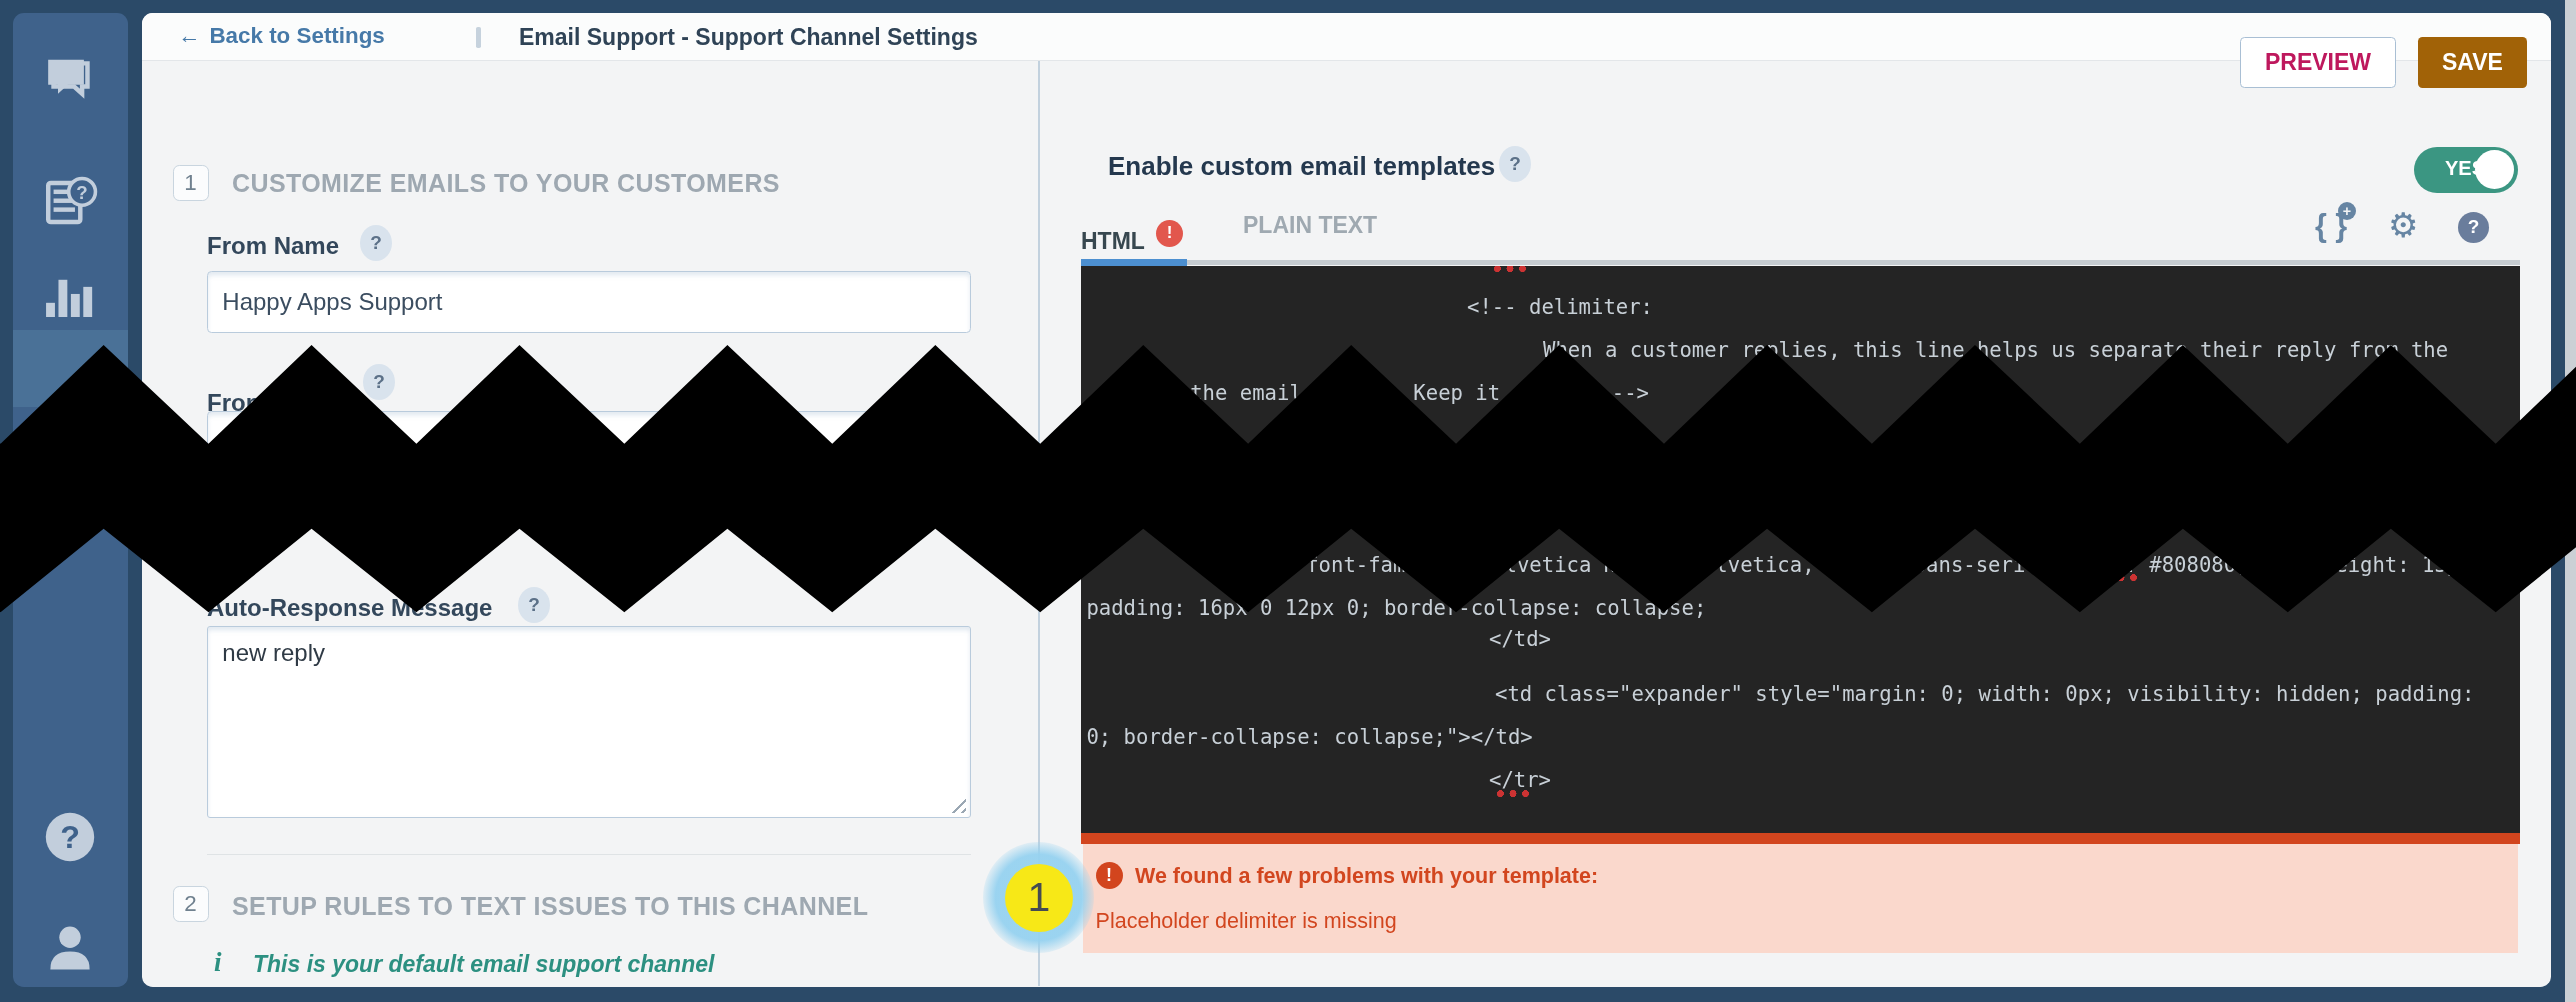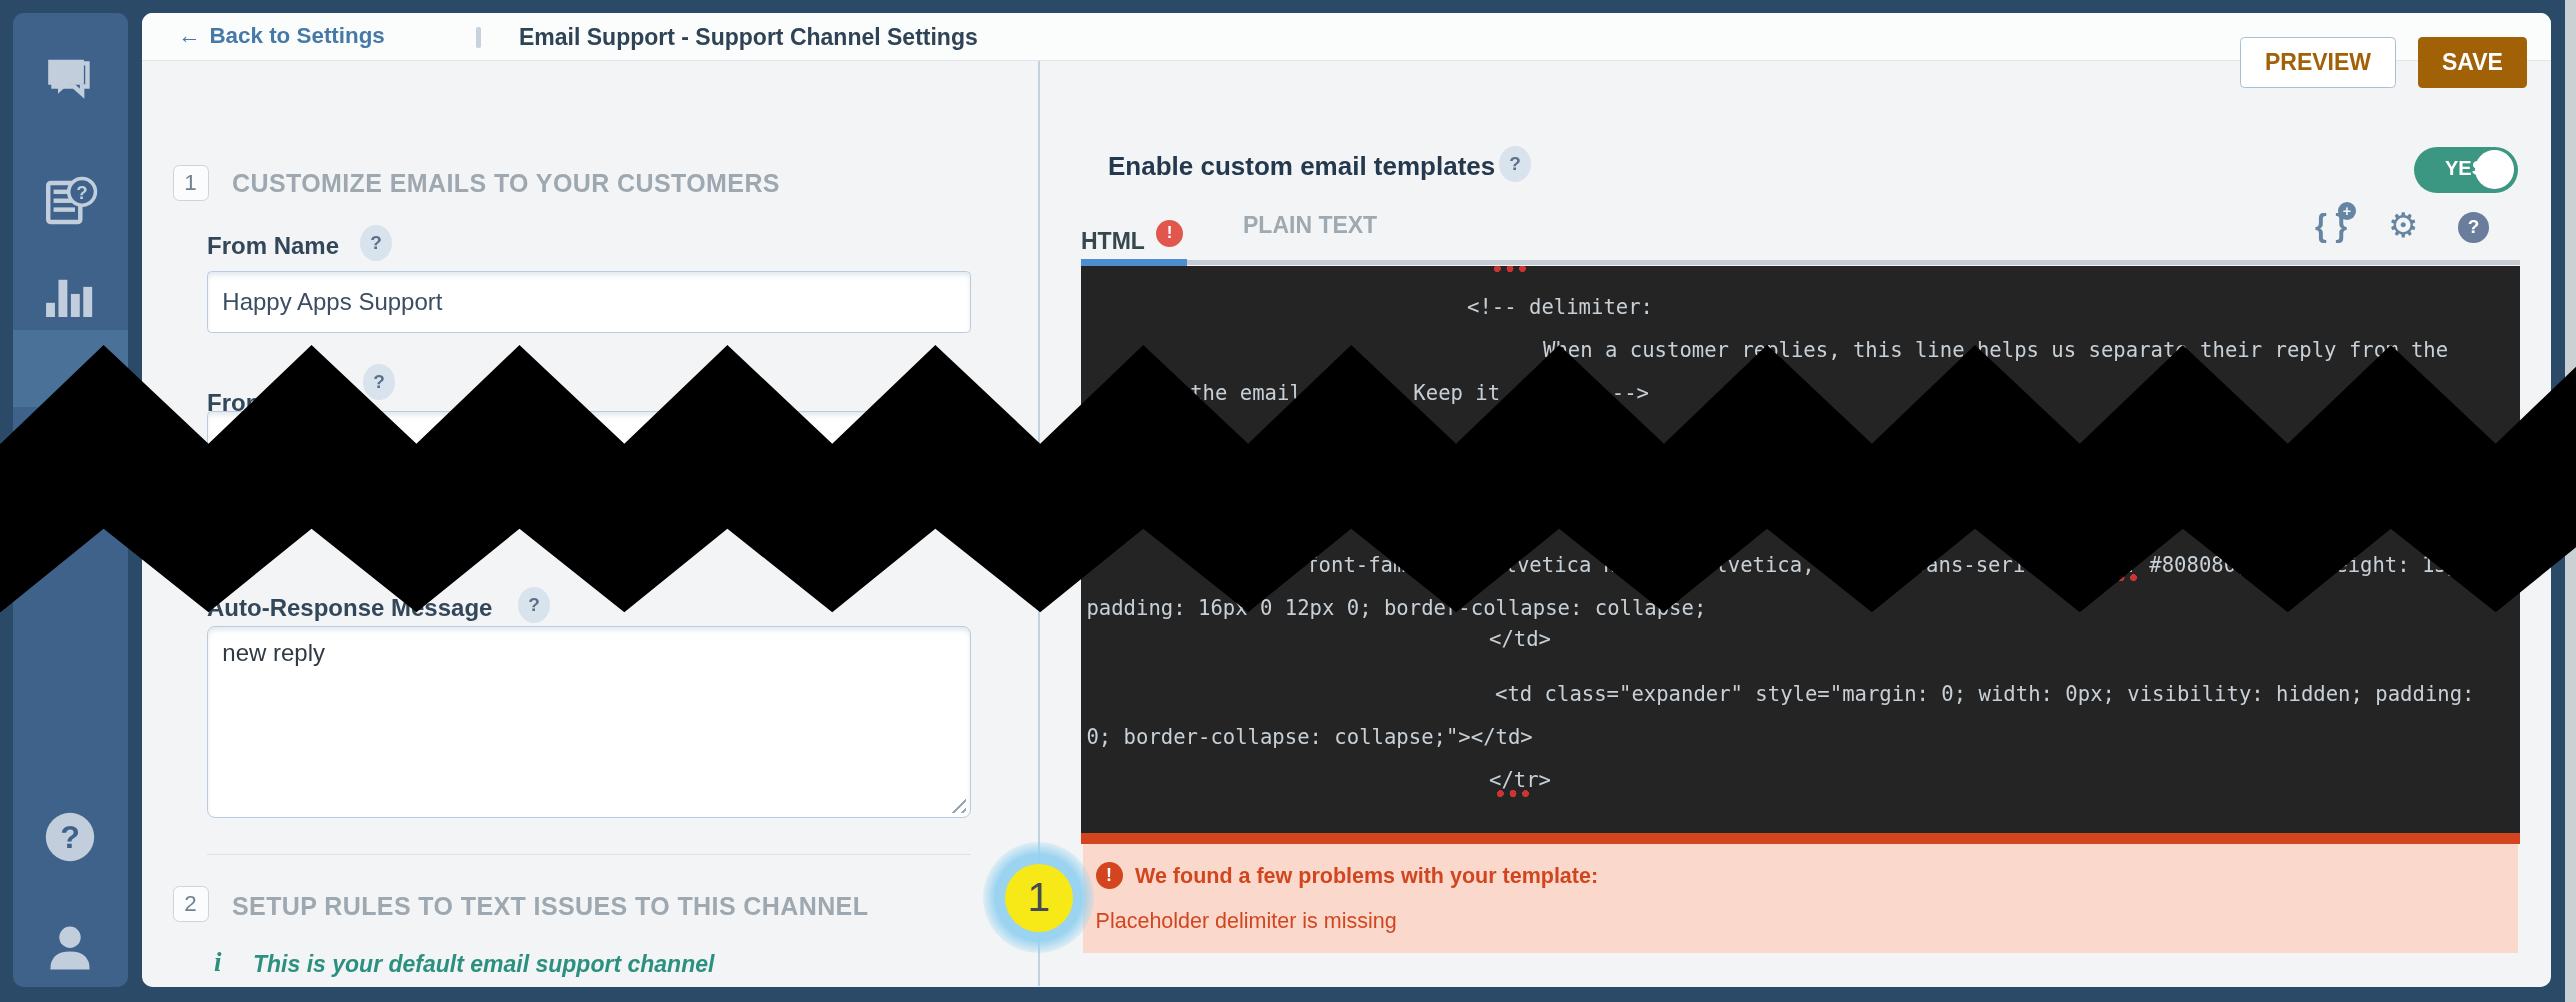--- a/index.html
+++ b/index.html
@@ -16,35 +16,35 @@
   .sidebar .hl{position:absolute;left:0;top:317px;width:115px;height:77px;background:#4A7197;}
   .side-ic{position:absolute;left:0;width:115px;display:flex;justify-content:center;cursor:pointer;}
 
   
   .card{left:142px;top:12.6px;width:2409px;height:974px;background:#F3F4F5;border-radius:10.8px;overflow:hidden;}
   .topbar{position:absolute;left:0;top:0;width:100%;height:48px;background:#FBFCFC;border-bottom:1.8px solid #E3E6E9;}
   .back{position:absolute;left:36px;top:10px;color:#4679A8;font-size:22.4px;font-weight:bold;cursor:pointer;display:flex;gap:9px;align-items:center;}
   .crumb-sep{position:absolute;left:334px;top:14.3px;width:4.5px;height:21.5px;background:#C6D2DD;border-radius:1.8px;}
   .pg-title{position:absolute;left:377px;top:11.7px;color:#2F4356;font-size:23px;font-weight:bold;}
   .btn-preview{position:absolute;left:2098px;top:24px;width:156px;height:51px;background:#FFFFFF;border:1.8px solid #A9BFD4;border-radius:4.5px;
-    color:#a16207;font-size:23px;font-weight:bold;display:flex;align-items:center;justify-content:center;cursor:pointer;}
+    color:#be185d;font-size:23px;font-weight:bold;display:flex;align-items:center;justify-content:center;cursor:pointer;}
   .btn-save{position:absolute;left:2276px;top:24px;width:109px;height:51px;border-radius:4.5px;
     color:#fff;font-size:23px;font-weight:bold;display:flex;align-items:center;justify-content:center;cursor:pointer;}
   .vdiv{position:absolute;left:896px;top:48px;width:1.8px;height:925px;background:#C2D1DE;}
 
   
   .sec-num{position:absolute;width:36px;height:36px;border:1.8px solid #C9D5DF;border-radius:6.3px;background:#FBFCFD;
     color:#70818F;font-size:22.4px;display:flex;align-items:center;justify-content:center;}
   .sec-title{position:absolute;color:#9EA8B1;font-size:25px;font-weight:bold;letter-spacing:0.4px;}
   .f-label{position:absolute;color:#33475B;font-size:24px;font-weight:bold;}
   .q-badge{position:absolute;width:32px;height:36px;border-radius:50%;background:#D9E3ED;color:#5C7188;
     font-size:19px;font-weight:bold;display:flex;align-items:center;justify-content:center;cursor:pointer;}
   .inp{position:absolute;background:#fff;border:1.8px solid #B9CBDC;border-radius:4.5px;
     box-shadow:inset 0 3.6px 4.5px rgba(176,195,214,.35);color:#3B4D60;font-size:24px;padding:0 14.3px;display:flex;align-items:center;}
-  .tarea{position:absolute;background:#fff;border:1.8px solid #B9CBDC;border-radius:8px;
+  .tarea{position:absolute;background:#fff;border:1.8px solid #B9CBDC;border-radius:3px;
     box-shadow:inset 0 3.6px 4.5px rgba(176,195,214,.35);color:#2F3A45;font-size:24px;padding:12.6px 14.3px;}
   .grip{position:absolute;right:3.6px;bottom:3.6px;width:16px;height:16px;
     background:repeating-linear-gradient(135deg,#9AA7B3 0 1.8px,transparent 1.8px 6.3px);
     clip-path:polygon(100% 0,100% 100%,0 100%);}
   .hfrag{position:absolute;color:#33475B;font-size:23px;font-weight:bold;}
   .hr{position:absolute;height:1.8px;background:#DFE3E5;}
   .info-i{position:absolute;color:#2C9081;font-size:27px;font-weight:bold;font-style:italic;font-family:"Liberation Serif",serif;}
   .info-t{position:absolute;color:#2C9081;font-size:23px;font-weight:bold;font-style:italic;}
 
   

